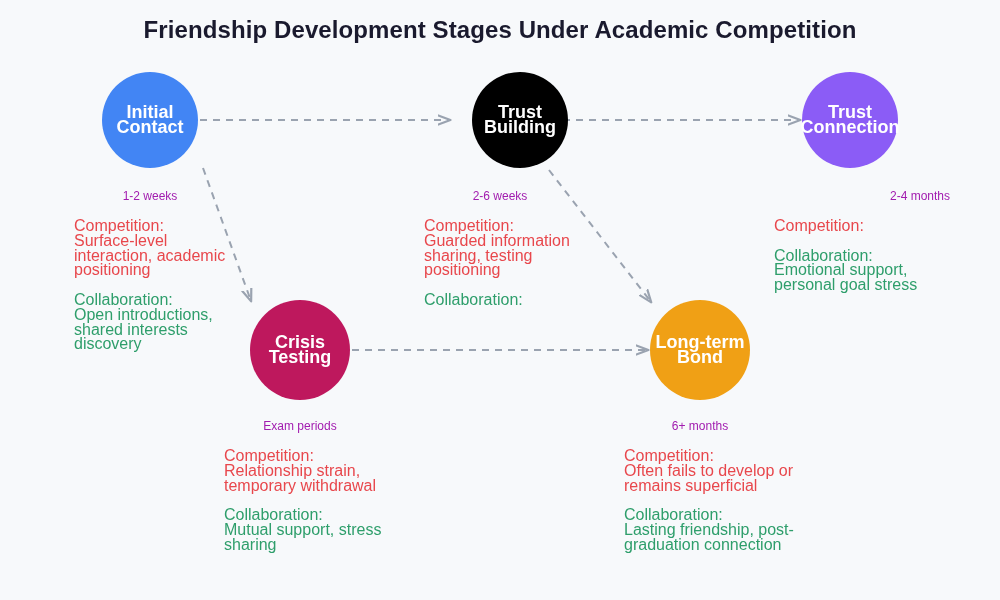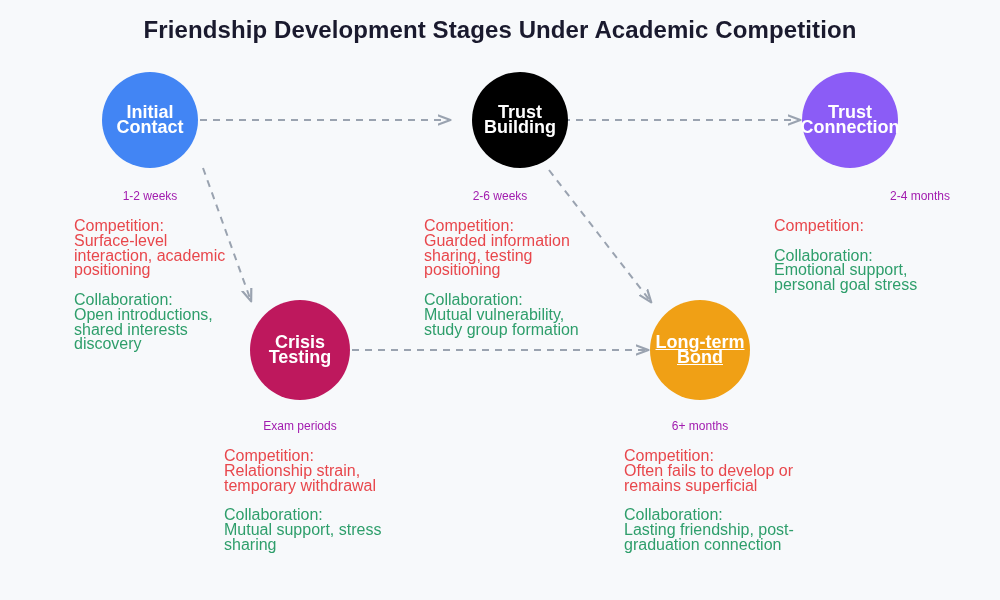--- a/index.html
+++ b/index.html
@@ -122,21 +122,20 @@
           <div>Trust</div>
           <div>Building</div>
         </div>
       </div>
       <div class="duration" style="left: 400px; top: 189px; width: 200px;">2-6 weeks</div>
       <div class="detail" style="left: 424px; top: 219px;">
         <div class="comp-head">Competition:</div>
         <div class="comp-body">Guarded information sharing, testing positioning</div>
         <div class="spacer"></div>
         <div class="collab-head">Collaboration:</div>
-        <div class="collab-body">Mutual vulnerability, study group formation</div>
       </div>
       <div class="node" style="left: 802px; top: 72px; width: 96px; height: 96px; background: rgb(139, 92, 246);">
         <div class="node-label">
           <div>Trust</div>
           <div>Connection</div>
         </div>
       </div>
       <div class="duration" style="left: 750px; top: 189px; width: 200px; text-align: right;">2-4 months</div>
       <div class="detail" style="left: 774px; top: 219px;">
         <div class="comp-head">Competition:</div>
@@ -151,21 +150,21 @@
         </div>
       </div>
       <div class="duration" style="left: 200px; top: 419px; width: 200px;">Exam periods</div>
       <div class="detail" style="left: 224px; top: 449px;">
         <div class="comp-head">Competition:</div>
         <div class="comp-body">Relationship strain, temporary withdrawal</div>
         <div class="spacer"></div>
         <div class="collab-head">Collaboration:</div>
         <div class="collab-body">Mutual support, stress sharing</div>
       </div>
-      <div class="node" style="left: 650px; top: 300px; width: 100px; height: 100px; background: rgb(240, 160, 21); text-decoration: underline;">
+      <div class="node" style="left: 650px; top: 300px; width: 100px; height: 100px; background: rgb(240, 160, 21);">
         <div class="node-label">
           <div>Long-term</div>
           <div>Bond</div>
         </div>
       </div>
       <div class="duration" style="left: 600px; top: 419px; width: 200px;">6+ months</div>
       <div class="detail" style="left: 624px; top: 449px;">
         <div class="comp-head">Competition:</div>
         <div class="comp-body">Often fails to develop or remains superficial</div>
         <div class="spacer"></div>

